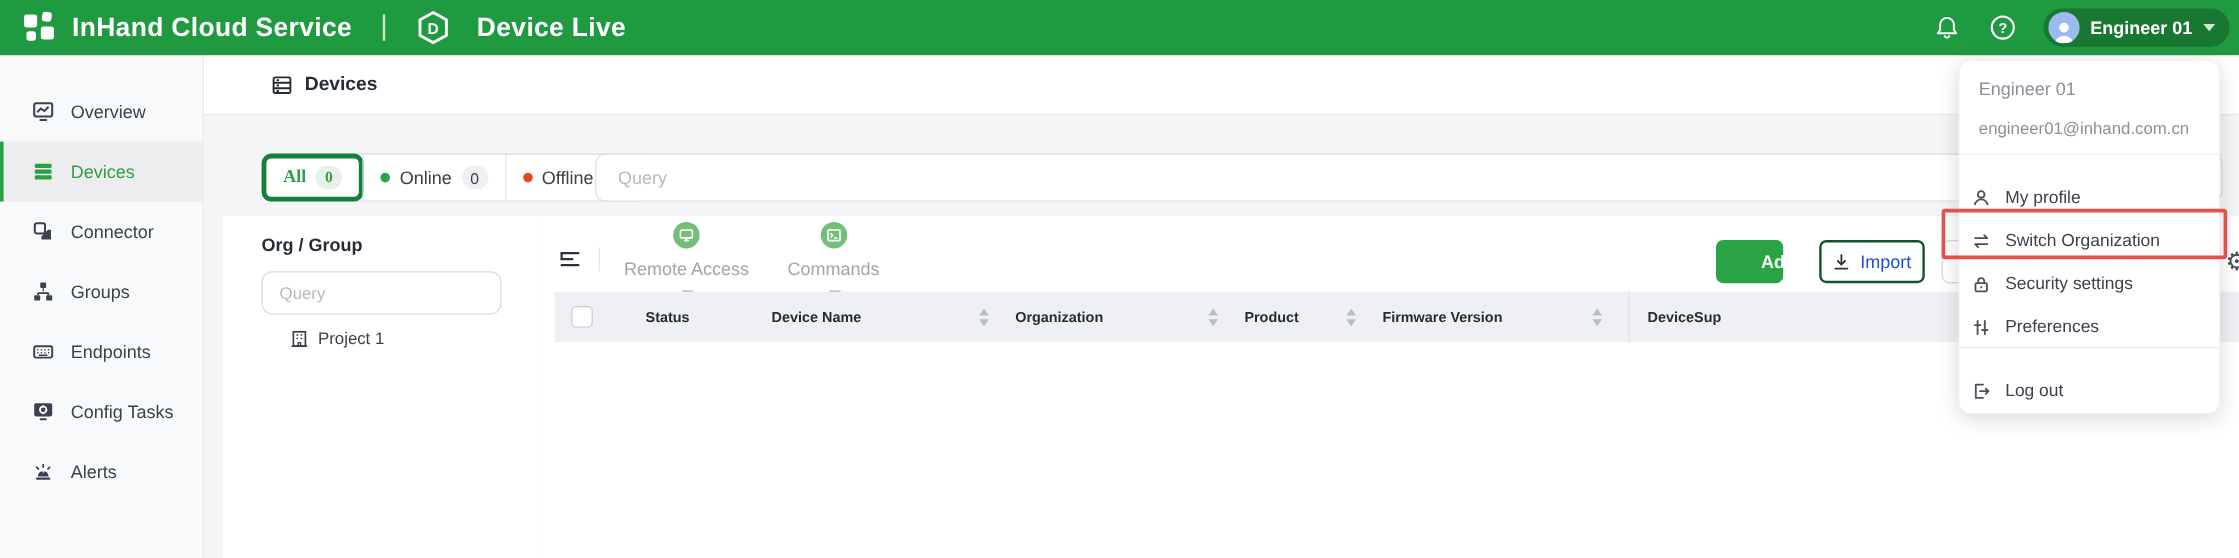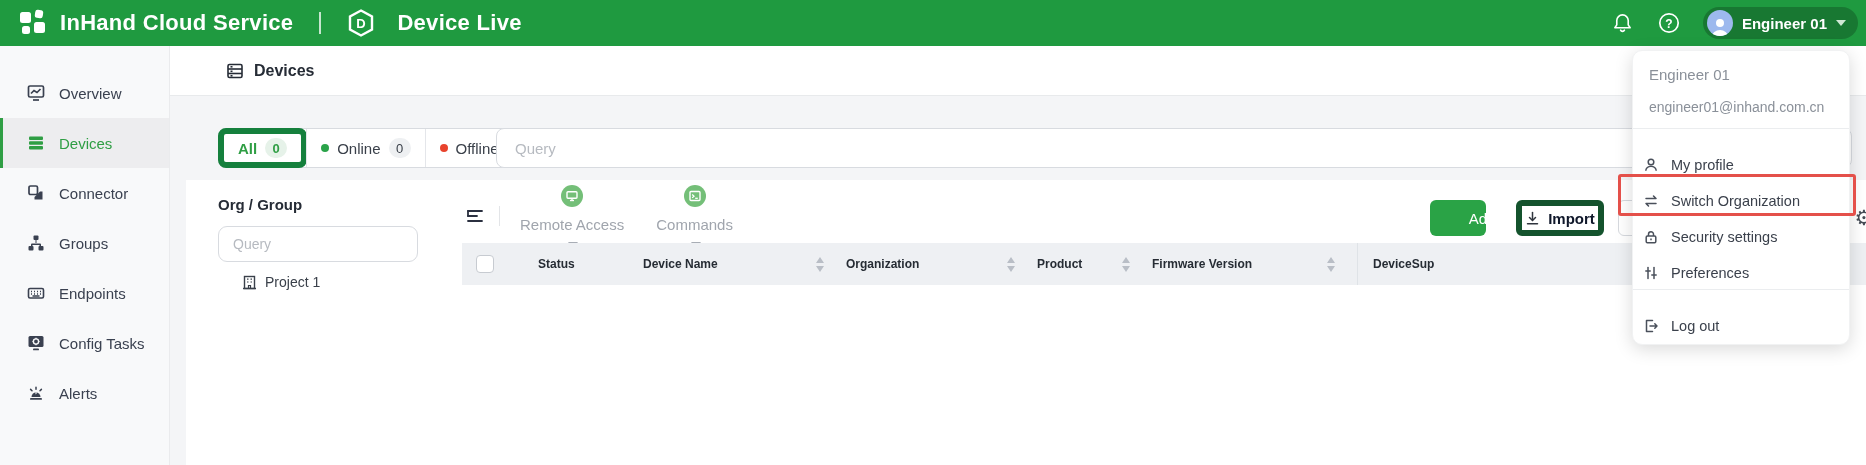--- a/index.html
+++ b/index.html
@@ -36,21 +36,21 @@
   .side-item svg { flex:0 0 auto; }
 
   
   .topbar { position:absolute; left:170px; top:46px; width:1696px; height:50px; background:#fff; border-bottom:1px solid #e8eaec; display:flex; align-items:center; padding-left:56px; gap:10px; z-index:4; }
   .topbar .title { font-size:16px; font-weight:700; color:#262c36; }
 
   
   .tab-group { position:absolute; left:218px; top:128px; height:40px; display:flex; background:#fff; border:1px solid #d8dbe0; border-radius:8px; z-index:3; }
   .ftab { display:flex; align-items:center; gap:8px; padding:0 14px; font-size:15px; color:#3a404a; cursor:pointer; border-left:1px solid #e4e6ea; }
   .ftab:first-child { border-left:none; }
-  .ftab.active { border:6px solid #15803d; border-radius:8px; margin:-1px; color:#2f9e44; font-weight:600; }
+  .ftab.active { border:4px solid #15803d; border-radius:8px; margin:-1px; color:#2f9e44; font-weight:600;font-family:Liberation Serif, serif; }
   .dot { width:8px; height:8px; border-radius:50%; }
   .dot.g { background:#2aa34a; } .dot.r { background:#e8432d; }
   .cnt { min-width:22px; height:20px; border-radius:10px; background:#eef0f2; color:#3a404a; font-size:13px; display:flex; align-items:center; justify-content:center; padding:0 6px; }
   .ftab.active .cnt { background:#e6f2e9; color:#2f9e44; }
   .query-main { position:absolute; left:496px; top:128px; width:1356px; height:40px; border:1px solid #d8dbe0; border-radius:8px; background:#fff; padding:0 18px; font-size:15px; color:#3a404a; outline:none; z-index:3; font-family:inherit; }
   input::placeholder { color:#b6bac0; }
 
   
   .org-panel { position:absolute; left:186px; top:180px; width:262px; bottom:0; background:#fff; z-index:3; }
   .org-title { position:absolute; left:32px; top:16px; font-size:15px; font-weight:700; color:#262c36; }
@@ -60,22 +60,22 @@
   
   .table-panel { position:absolute; left:448px; top:180px; right:0; bottom:0; background:#fff; z-index:3; }
   .tb-toolbar { position:absolute; left:17px; top:16px; height:40px; display:flex; align-items:center; gap:14px; }
   .v-div { width:1px; height:20px; background:#e3e5e8; }
   .dd-group { display:flex; align-items:center; gap:9px; cursor:default; margin-left:6px;flex-direction:column; }
   .dd-group .dlbl { font-size:15px; color:#a0a5ad; }
   .circle-ic { width:22px; height:22px; border-radius:50%; background:#74bf78; display:flex; align-items:center; justify-content:center; }
   .sm-caret { width:0; height:0; border-left:5px solid transparent; border-right:5px solid transparent; border-top:6px solid #a8adb5; margin-left:2px; }
 
   .btn { position:absolute; top:20px; height:36px; border-radius:6px; display:flex; align-items:center; justify-content:center; gap:8px; font-size:15px; cursor:pointer; }
-  .btn-add { left:982px; width:56px; background:#2aa346; color:#fff; font-weight:400;padding-left:40px; }
-  .btn-import { left:1068px; width:88px; background:#fff; border:6px solid #14532d; color:#0f172a;font-weight:bold; }
+  .btn-add { left:982px; width:56px; background:#2aa346; color:#fff; font-weight:700;padding-left:40px; }
+  .btn-import { left:1068px; width:88px; background:#fff; border:2px solid #14532d; color:#1d4ed8; }
   .btn-fragment { left:1170px; width:90px; background:#fff; border:1px solid #d6d9de; }
   .gear-btn { position:absolute; left:1404px; top:26px; width:24px; height:24px; color:#474d57; font-size:21px; font-family:"DejaVu Sans",sans-serif; line-height:24px; text-align:center; cursor:pointer; }
 
   .thead { position:absolute; left:14px; right:0; top:63px; height:42px; background:#eef0f3; display:flex; align-items:center; }
   .th { display:flex; align-items:center; justify-content:space-between; padding-right:22px; font-size:12px; font-weight:700; color:#262c34; height:100%; }
   .th .txt { white-space:nowrap; }
   .th-cb   { width:76px;  display:flex; align-items:center; padding-left:14px; }
   .th-c1 { width:105px; } .th-c2 { width:203px; } .th-c3 { width:206px; }
   .th-c4 { width:191px; } .th-c5 { width:115px; } .th-c6 { width:205px; }
   .th-c7 { flex:1; border-left:1px solid #dfe3e7; padding-left:15px; justify-content:flex-start; }

